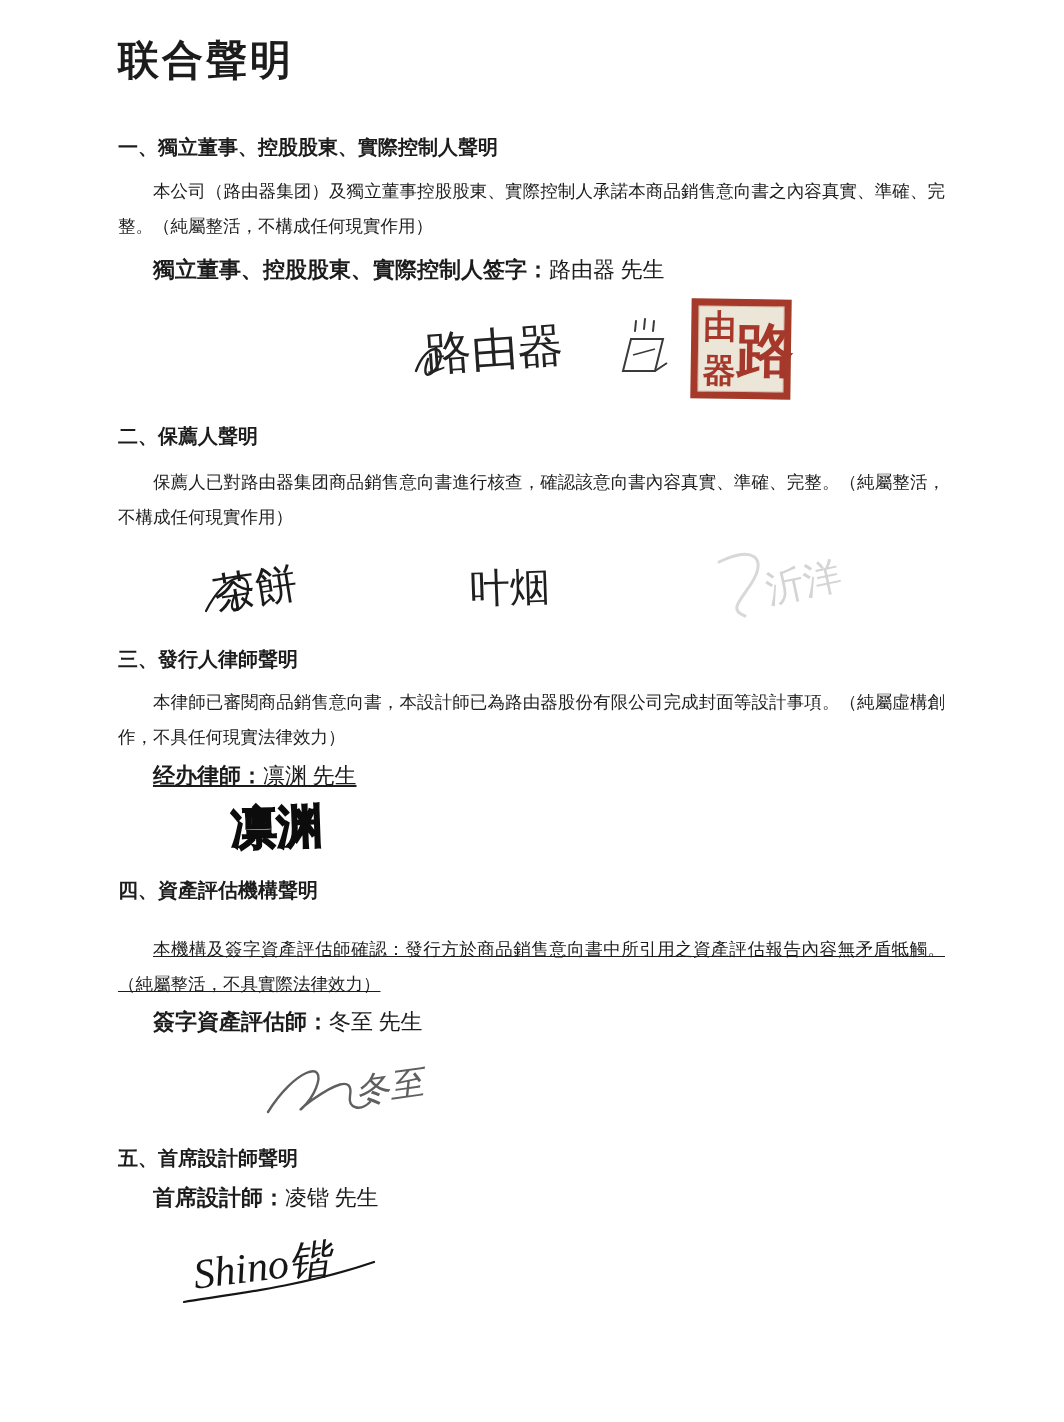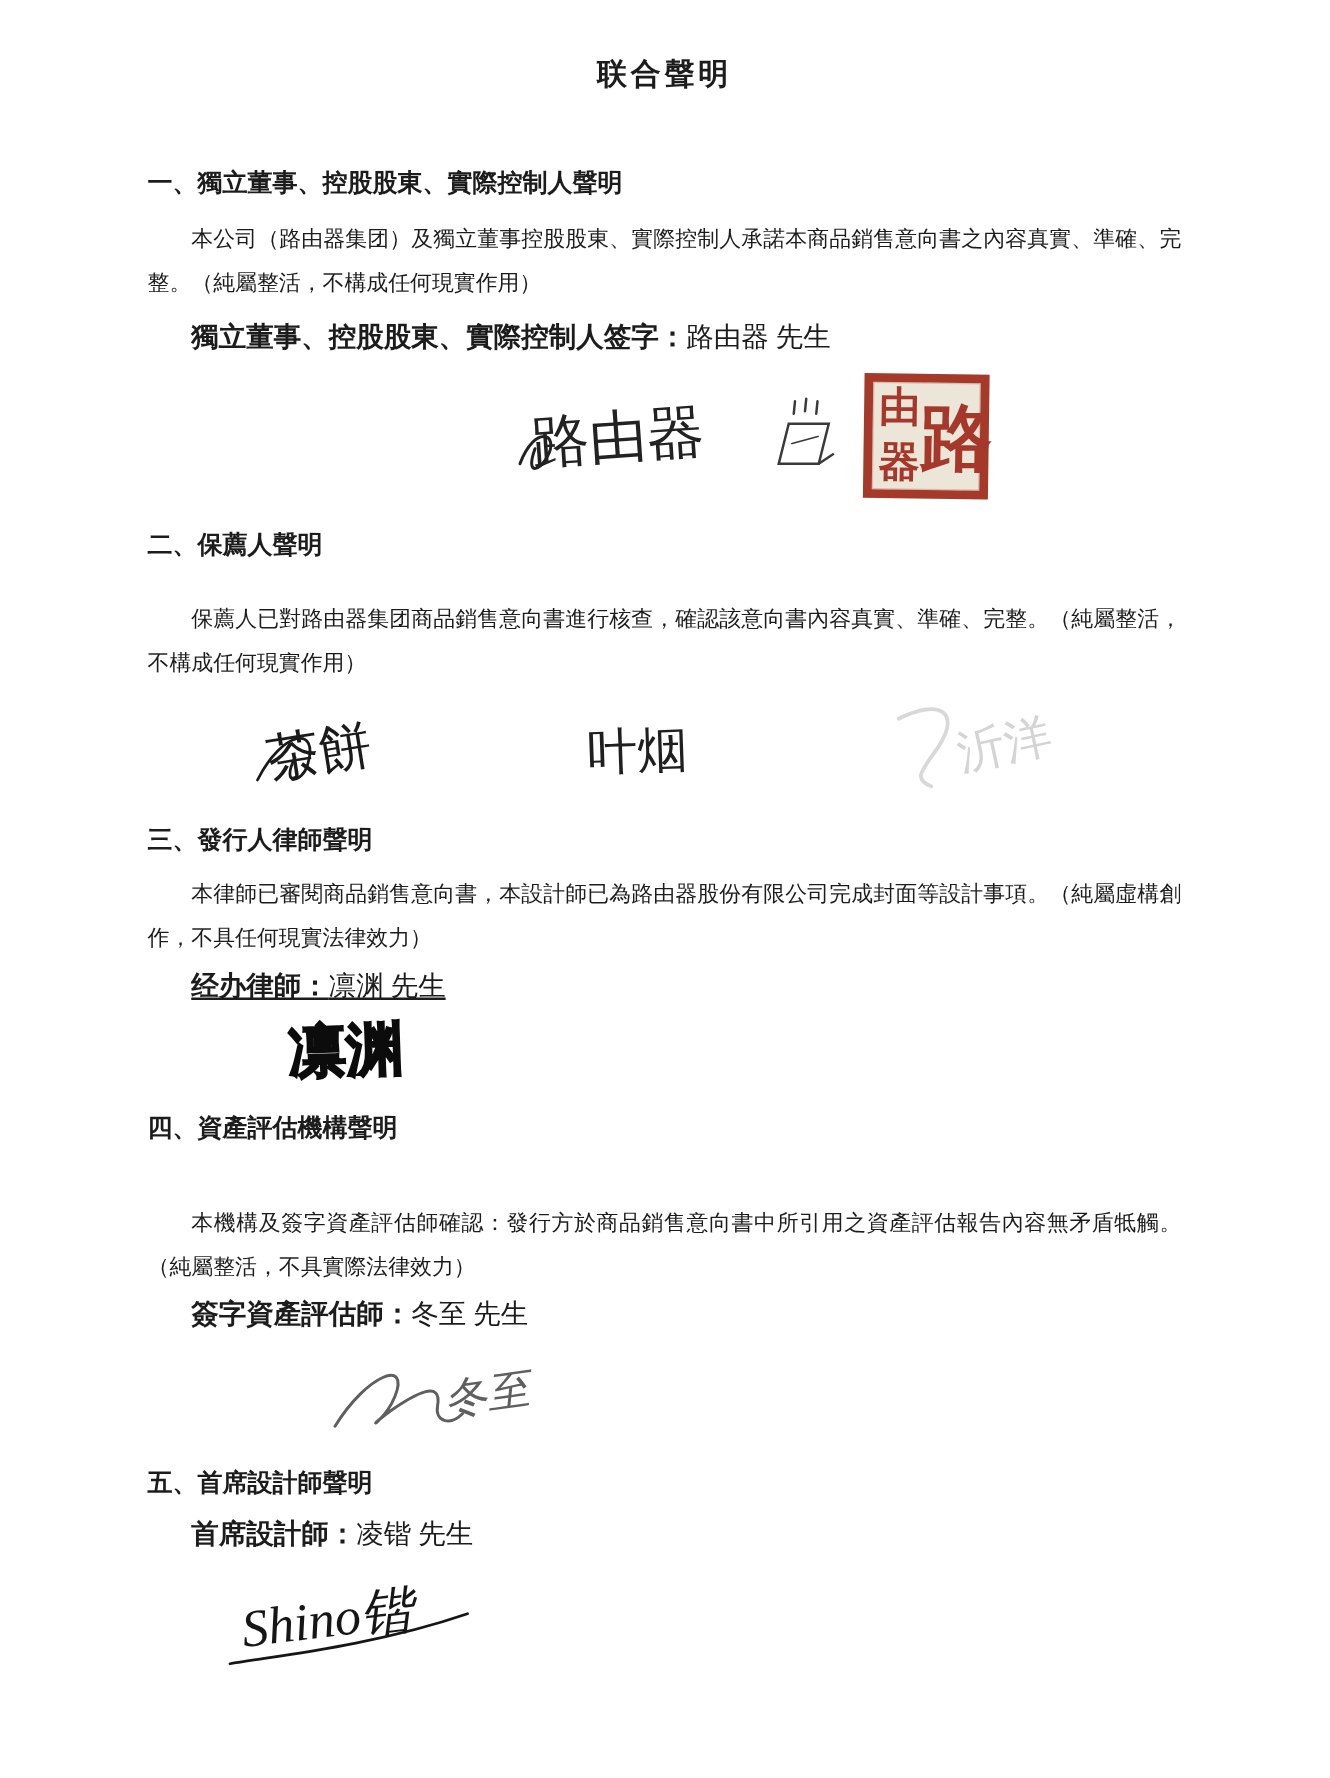--- a/index.html
+++ b/index.html
@@ -8,22 +8,21 @@
     background:#ffffff;
     font-family:"Liberation Serif","DejaVu Serif",serif;
     color:#1c1c1c;
     overflow:hidden;
   }
   .page { position:relative; width:1064px; height:1422px; background:#fff; }
   .content { padding:0 119px 0 118px; box-sizing:border-box; }
 
   .doc-title {
     margin:40px 0 0 0;
-    text-align:center;
-    font-size:24px; font-weight:bold;
+    font-size:41px; font-weight:bold;
     letter-spacing:3px;
     line-height:40px;
     font-family:Liberation Serif, serif;
   }
 
   .sec-heading {
     font-size:20px; font-weight:bold;
     line-height:28px;
     margin:0;
   }
@@ -40,33 +39,33 @@
     margin:0 0 0 35px;
   }
   .sign-line .lbl { font-weight:bold; }
 
   
   .mt-s1-head { margin-top:53px; }
   .mt-s1-body { margin-top:13px; }
   .mt-s1-sign { margin-top:12px; }
   .sig-row-1  { margin-top:10px; height:110px; display:flex; align-items:center; padding-left:290px; }
   .mt-s2-head { margin-top:18px; }
-  .mt-s2-body { margin-top:28px; }
+  .mt-s2-body { margin-top:15px; }
   .signers-row{ margin-top:6px; display:flex; margin-left:35px; font-size:17.5px; line-height:28px; }
   .signers-row .col1 { width:327px; }
   .signers-row .col2 { width:286px; }
   .sig-row-2  { margin-top:8px; height:88px; display:flex; align-items:center; }
   .sig-row-2 .slot1 { margin-left:78px; width:260px; }
   .sig-row-2 .slot2 { width:255px; }
   .mt-s3-head { margin-top:14px; }
   .mt-s3-body { margin-top:12px; }
   .mt-s3-sign { margin-top:7px;text-decoration:underline; }
   .sig-row-3  { margin-top:2px; height:70px; padding-left:105px; }
   .mt-s4-head { margin-top:14px; }
-  .mt-s4-body { margin-top:44px; }
+  .mt-s4-body { margin-top:28px;text-decoration:underline; }
   .mt-s4-sign { margin-top:6px; }
   .sig-row-4  { margin-top:4px; height:92px; padding-left:140px; }
   .mt-s5-head { margin-top:12px; }
   .mt-s5-body { margin-top:26px; }
   .mt-s5-sign { margin-top:12px; }
   .sig-row-5  { margin-top:6px; height:102px; padding-left:60px; }
 
   
   svg text.sig {
     font-family:"Liberation Serif","DejaVu Serif",serif;

